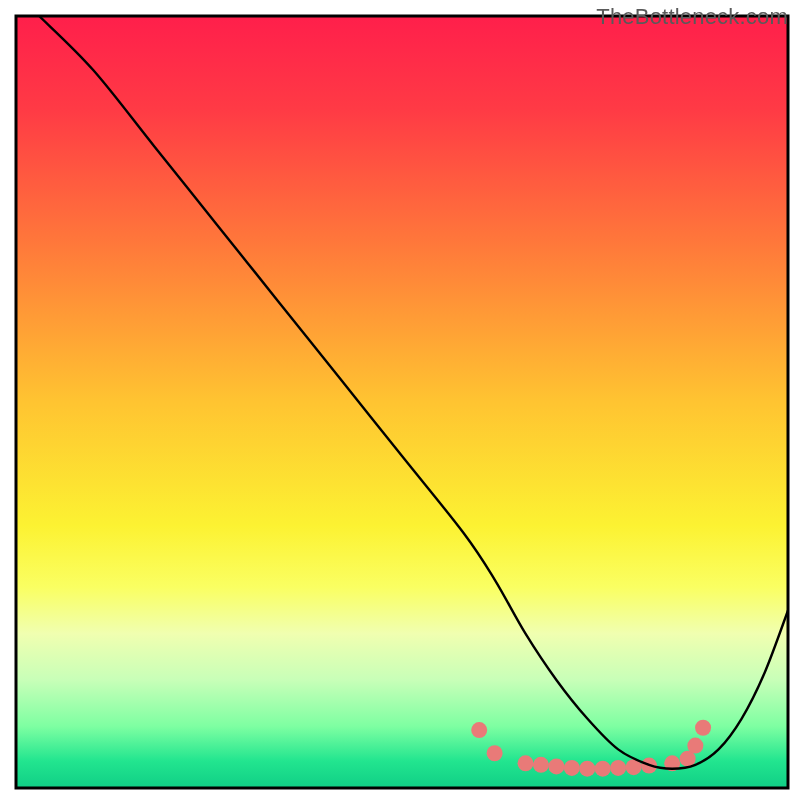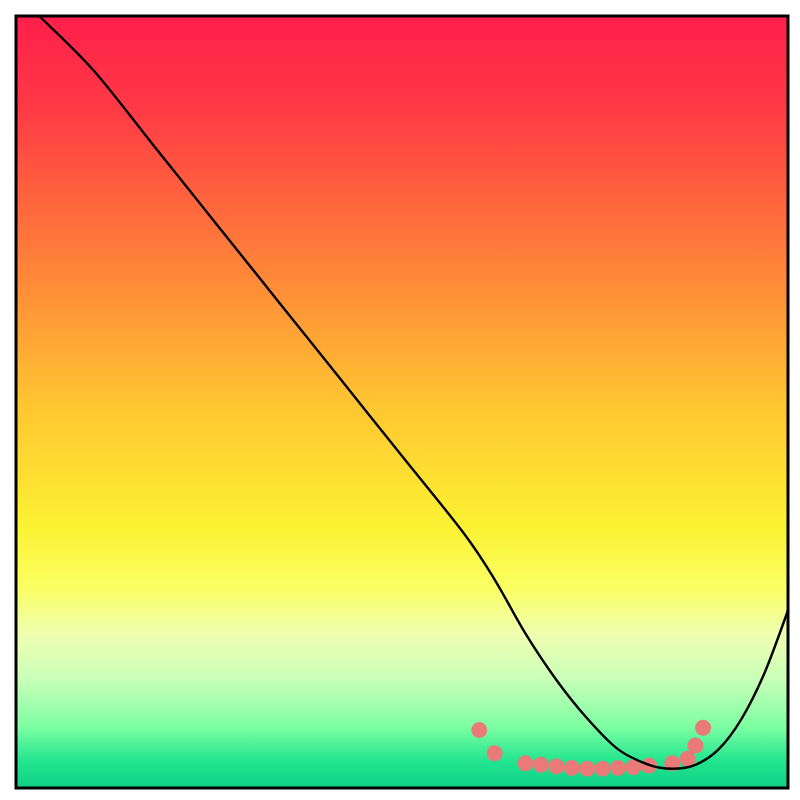--- a/index.html
+++ b/index.html
@@ -70,13 +70,14 @@
         <circle cx="633.60" cy="767.16" r="8" fill="#e97a78"></circle>
         <circle cx="649.04" cy="765.61" r="8" fill="#e97a78"></circle>
         <circle cx="672.20" cy="763.30" r="8" fill="#e97a78"></circle>
         <circle cx="687.64" cy="758.66" r="8" fill="#e97a78"></circle>
         <circle cx="695.36" cy="745.54" r="8" fill="#e97a78"></circle>
         <circle cx="703.08" cy="727.78" r="8" fill="#e97a78"></circle>
       </g>
     <path id="curve-path" fill="none" stroke="#000" stroke-width="2.4" clip-path="url(#plot-clip)" d="M 39.16 16.00 C 48.17 25.01, 73.90 48.17, 93.20 70.04 C 112.50 91.91, 134.37 121.51, 154.96 147.24 C 175.55 172.97, 196.13 198.71, 216.72 224.44 C 237.31 250.17, 257.89 275.91, 278.48 301.64 C 299.07 327.37, 319.65 353.11, 340.24 378.84 C 360.83 404.57, 381.41 430.31, 402.00 456.04 C 422.59 481.77, 448.32 512.65, 463.76 533.24 C 479.20 553.83, 484.35 562.83, 494.64 579.56 C 504.93 596.29, 515.23 616.87, 525.52 633.60 C 535.81 650.33, 546.11 665.77, 556.40 679.92 C 566.69 694.07, 576.99 706.94, 587.28 718.52 C 597.57 730.10, 607.87 741.68, 618.16 749.40 C 628.45 757.12, 640.03 761.62, 649.04 764.84 C 658.05 768.06, 664.48 768.70, 672.20 768.70 C 679.92 768.70, 687.64 768.06, 695.36 764.84 C 703.08 761.62, 710.80 757.12, 718.52 749.40 C 726.24 741.68, 733.96 731.39, 741.68 718.52 C 749.40 705.65, 757.12 690.21, 764.84 672.20 C 772.56 654.19, 784.14 620.73, 788.00 610.44"></path>
     <rect id="frame-rect" fill="none" stroke="#000000" stroke-width="3" x="16" y="16" width="772" height="772"></rect>
   </svg>
+  <div class="watermark">TheBottleneck.com</div>
 </div>
 
 </body></html>

